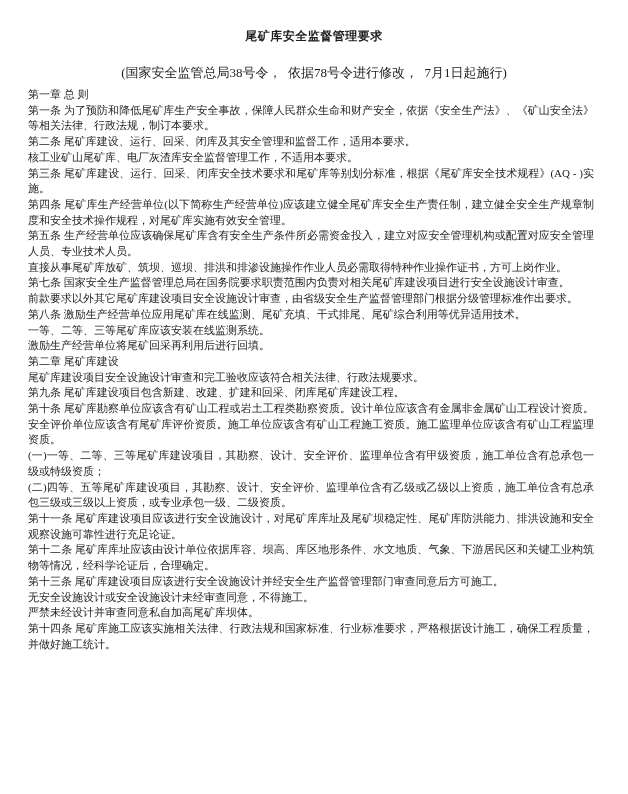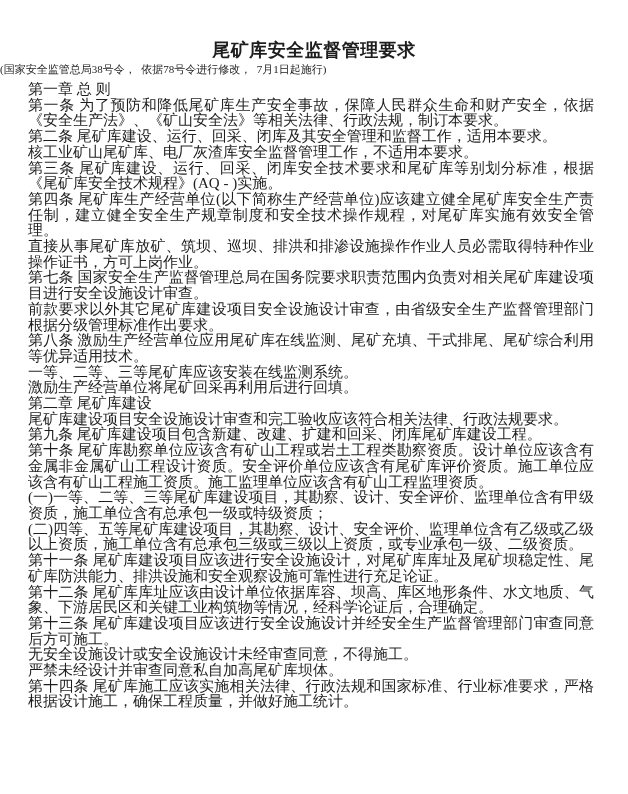--- a/index.html
+++ b/index.html
@@ -12,33 +12,35 @@
     width: 628px;
     height: 794px;
     background: #ffffff;
     color: #1d1d1d;
     font-family: "Liberation Serif", "DejaVu Serif", serif;
     box-sizing: border-box;
     overflow: hidden;
   }
   .doc-title {
     margin: 0;
-    padding-top: 38px;
+    padding-top: 28px;
     text-align: center;
-    font-size: 18px;
+    font-size: 12px;
     font-weight: bold;
     letter-spacing: 0.5px;
   }
   .doc-subtitle {
-    font-size: 11px;
+    margin-top: 19px;
+    text-align: center;
+    font-size: 13px;
     white-space: pre;
   }
   .doc-body {
     margin: 5px 34px 12px 28px;
-    font-size: 15px;
+    font-size: 11px;
     line-height: 15.7px;
     text-align: justify;
   }
   .doc-body p.para {
     margin: 0;
     padding: 0;
     word-break: break-all;
     overflow-wrap: anywhere;
   }
 </style>
@@ -48,20 +50,21 @@
 <div class="page">
   <h1 class="doc-title">尾矿库安全监督管理要求</h1>
   <div class="doc-subtitle">(国家安全监管总局38号令，  依据78号令进行修改，  7月1日起施行)</div>
   <div class="doc-body" id="doc-body">
       <p class="para">第一章 总 则</p>
       <p class="para">第一条 为了预防和降低尾矿库生产安全事故，保障人民群众生命和财产安全，依据《安全生产法》、《矿山安全法》等相关法律、行政法规，制订本要求。</p>
       <p class="para">第二条 尾矿库建设、运行、回采、闭库及其安全管理和监督工作，适用本要求。</p>
       <p class="para">核工业矿山尾矿库、电厂灰渣库安全监督管理工作，不适用本要求。</p>
       <p class="para">第三条 尾矿库建设、运行、回采、闭库安全技术要求和尾矿库等别划分标准，根据《尾矿库安全技术规程》(AQ - )实施。</p>
       <p class="para">第四条 尾矿库生产经营单位(以下简称生产经营单位)应该建立健全尾矿库安全生产责任制，建立健全安全生产规章制度和安全技术操作规程，对尾矿库实施有效安全管理。</p>
+      <p class="para">第五条 生产经营单位应该确保尾矿库含有安全生产条件所必需资金投入，建立对应安全管理机构或配置对应安全管理人员、专业技术人员。</p>
       <p class="para">直接从事尾矿库放矿、筑坝、巡坝、排洪和排渗设施操作作业人员必需取得特种作业操作证书，方可上岗作业。</p>
       <p class="para">第七条 国家安全生产监督管理总局在国务院要求职责范围内负责对相关尾矿库建设项目进行安全设施设计审查。</p>
       <p class="para">前款要求以外其它尾矿库建设项目安全设施设计审查，由省级安全生产监督管理部门根据分级管理标准作出要求。</p>
       <p class="para">第八条 激励生产经营单位应用尾矿库在线监测、尾矿充填、干式排尾、尾矿综合利用等优异适用技术。</p>
       <p class="para">一等、二等、三等尾矿库应该安装在线监测系统。</p>
       <p class="para">激励生产经营单位将尾矿回采再利用后进行回填。</p>
       <p class="para">第二章 尾矿库建设</p>
       <p class="para">尾矿库建设项目安全设施设计审查和完工验收应该符合相关法律、行政法规要求。</p>
       <p class="para">第九条 尾矿库建设项目包含新建、改建、扩建和回采、闭库尾矿库建设工程。</p>
       <p class="para">第十条 尾矿库勘察单位应该含有矿山工程或岩土工程类勘察资质。设计单位应该含有金属非金属矿山工程设计资质。安全评价单位应该含有尾矿库评价资质。施工单位应该含有矿山工程施工资质。施工监理单位应该含有矿山工程监理资质。</p>

